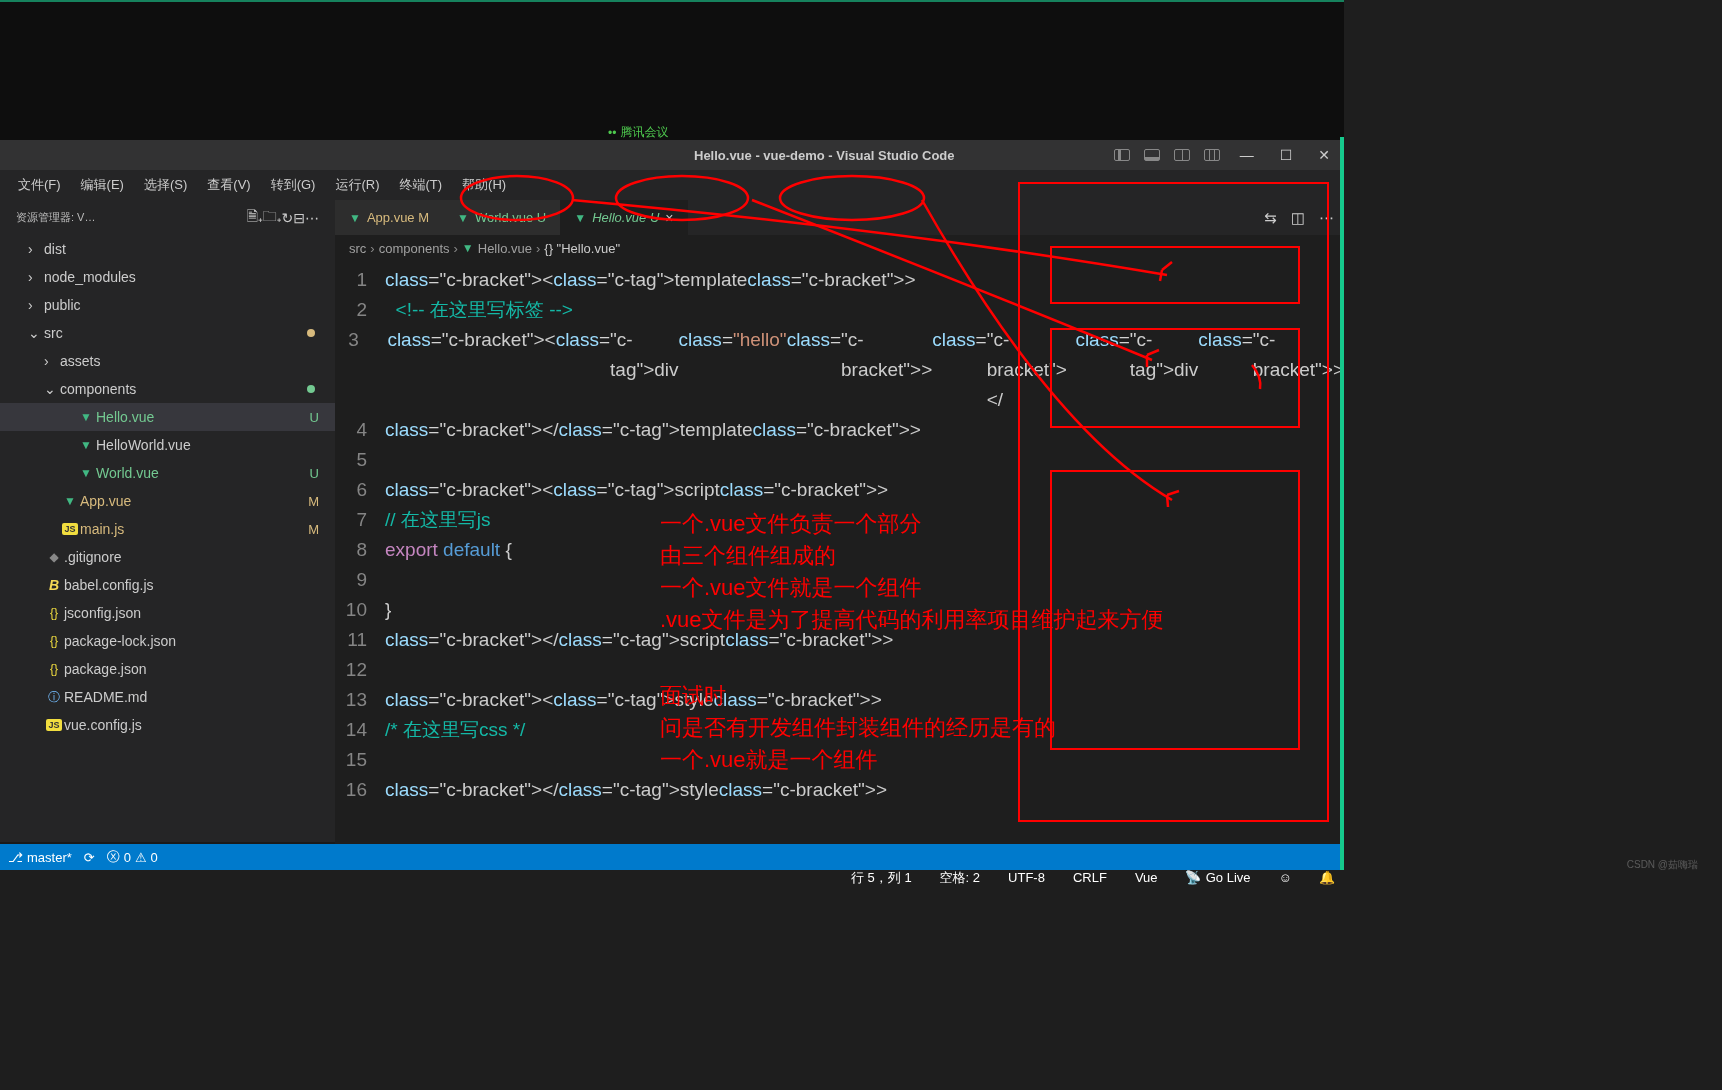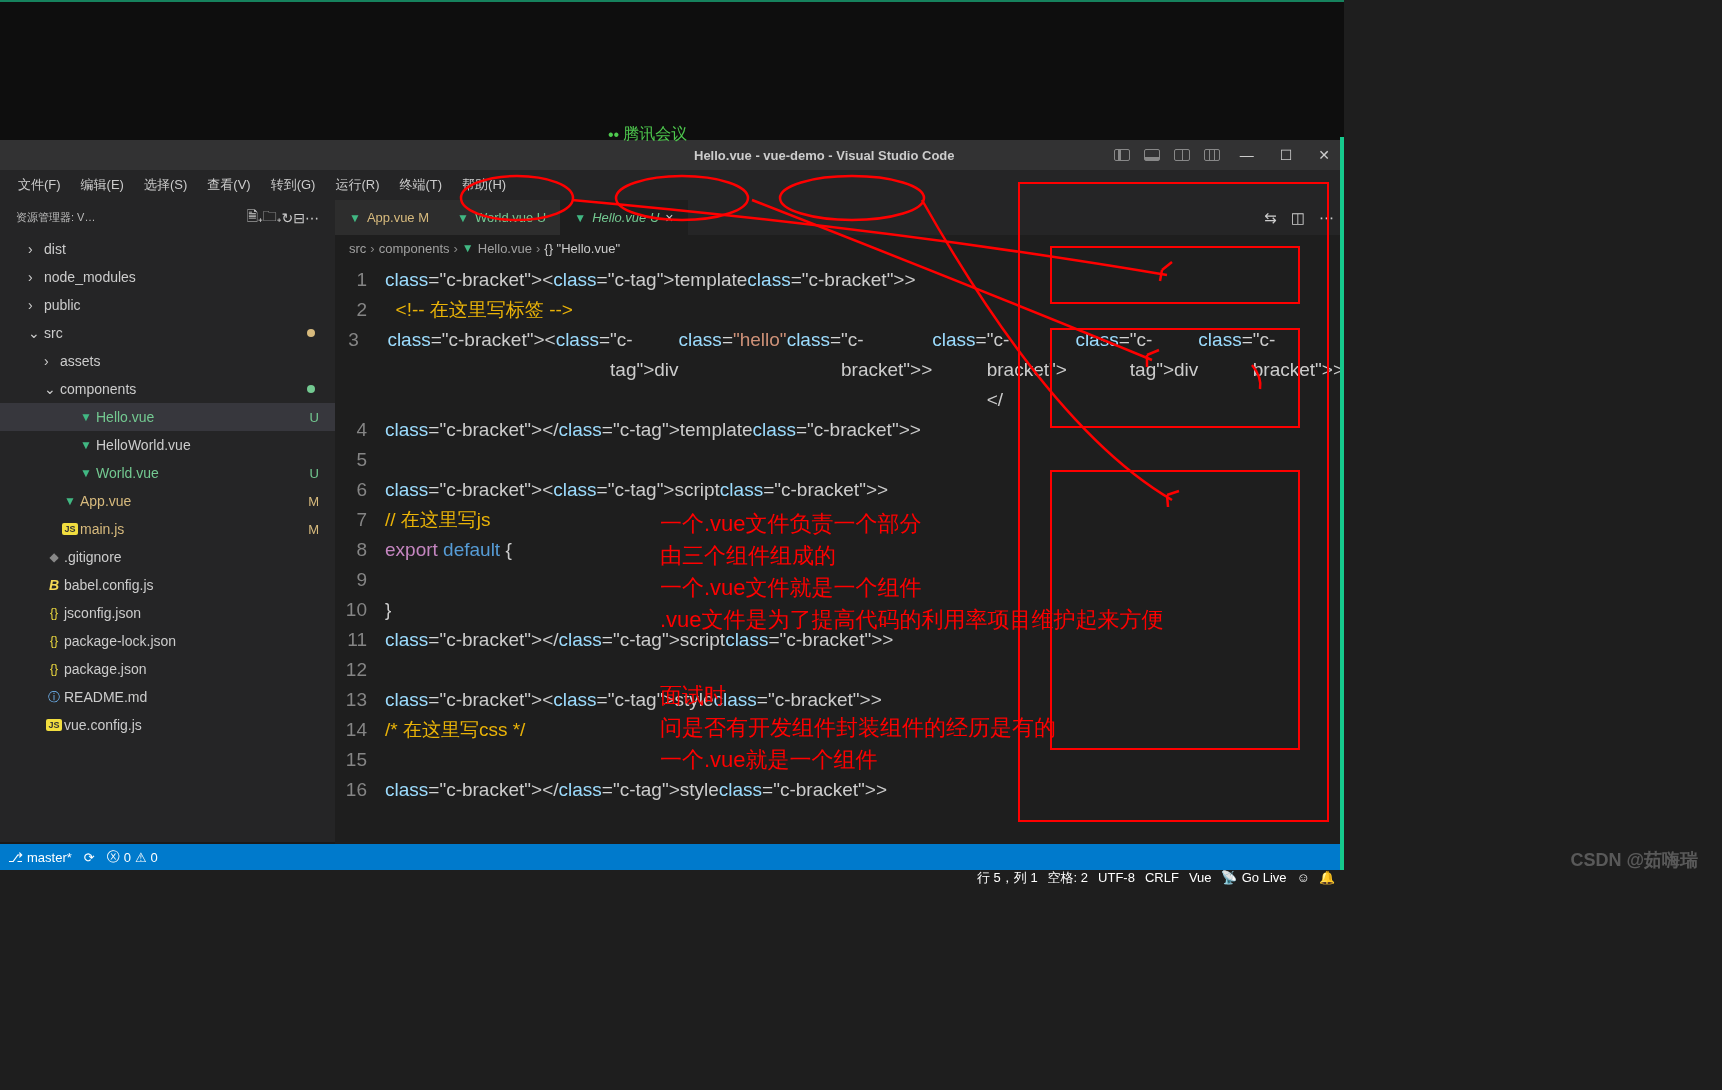--- a/index.html
+++ b/index.html
@@ -2,21 +2,21 @@
 <html><head>
 <meta charset="utf-8">
 <style>
 * { margin: 0; padding: 0; box-sizing: border-box; font-family: "Segoe UI", "Microsoft YaHei", sans-serif; }
 body { background: #1e1e1e; color: #ccc; width: 1722px; height: 1090px; overflow: hidden; position: relative; }
 
 .page-wrap { position: absolute; left: 0; top: 0; width: 1344px; height: 870px; background: #1e1e1e; }
 .top-dark-area { height: 140px; background: #0e0e0e; border-top: 2px solid #16825d; position: relative; }
 
 .titlebar { height: 30px; background: #323233; display: flex; align-items: center; padding: 0 8px; position: relative; }
-.meeting-badge { position: absolute; left: 608px; top: -16px; display:flex; align-items:center; gap:4px; color:#4ec94e; font-size:16px; }
+.meeting-badge { position: absolute; left: 608px; top: -16px; display:flex; align-items:center; gap:4px; color:#4ec94e; font-size:12px; }
 .meeting-badge .dots::before { content:"••"; color:#4ec94e; }
 .titlebar-title { position: absolute; left: 694px; color: #ccc; font-size: 13px; font-weight: bold; }
 .titlebar-right { position: absolute; right: 8px; display: flex; align-items: center; gap: 14px; }
 .layout-icon { width: 16px; height: 12px; border: 1.5px solid #888; border-radius: 2px; position: relative; }
 .layout-icon.l1::before { content:""; position:absolute; left:3px; top:0; bottom:0; width:3px; background:#888; }
 .layout-icon.l2::before { content:""; position:absolute; left:0; right:0; bottom:0; height:3px; background:#888; }
 .layout-icon.l3::before { content:""; position:absolute; left:50%; top:0; bottom:0; width:1px; background:#888; }
 .layout-icon.l4::before { content:""; position:absolute; left:4px; top:0; bottom:0; width:1px; background:#888; }
 .layout-icon.l4::after { content:""; position:absolute; right:4px; top:0; bottom:0; width:1px; background:#888; }
 .win-btn { color:#ccc; font-size:14px; padding:0 6px; cursor:pointer; }
@@ -70,37 +70,37 @@
 .breadcrumb { height: 26px; display: flex; align-items: center; padding-left: 14px; font-size: 13px; color: #a0a0a0; gap: 4px; }
 .breadcrumb .sep { color: #888; }
 .bc-sym { color: #ccc; }
 
 .code { font-family: Consolas, monospace; font-size: 19px; line-height: 30px; padding-top: 4px; }
 .code-line { display: flex; }
 .lineno { width: 50px; text-align: right; padding-right: 18px; color: #858585; user-select: none; }
 .code-content { white-space: pre; }
 .c-attr { color: #9cdcfe; }
 .c-str { color: #ce9178; }
-.c-comment { color: #eab308; }
+.c-comment { color: #14b8a6; }
 .c-kw { color: #c586c0; }
 .c-kw2 { color: #569cd6; }
 .c-punc { color: #d4d4d4; }
 
 .statusbar { position: absolute; bottom: 0; left: 0; right: 0; height: 26px; background: #007acc; display: flex; align-items: center; font-size: 13px; color: #fff; padding: 0 8px; }
 .statusbar .sb-left { display:flex; align-items:center; gap:12px; }
-.statusbar .sb-right { margin-left:auto; display:flex; align-items:center; gap:10px;margin-top:41px; }
+.statusbar .sb-right { margin-left:auto; display:flex; align-items:center; gap:28px;margin-top:41px; }
 .sb-item { display:flex; align-items:center; gap:4px; }
 
 .annotation-overlay { position: absolute; top: 170px; left: 0; width: 1568px; height: 700px; pointer-events: none; }
 .anno-text { position: absolute; color: #ff0000; font-size: 22px; line-height: 32px; }
 .anno-box { position: absolute; border: 2px solid #ff0000; }
 .anno-svg { position: absolute; top:0; left:0; width:100%; height:100%; }
 
 .green-border-right { position: absolute; right: 0; top: 137px; bottom: 0; width: 4px; background: #16c98d; }
-.watermark { position: absolute; right: 24px; bottom: 218px; color: rgba(200,200,200,0.35); font-size: 18px; font-weight: bold; }
+.watermark { position: absolute; right: 24px; bottom: 218px; color: rgba(200,200,200,0.35); font-size: 10px; }
 </style>
 </head>
 <body>
 
 <div class="page-wrap">
   <div class="top-dark-area"></div>
 
   <div class="titlebar">
     <div class="meeting-badge">
       <span class="dots"></span>

